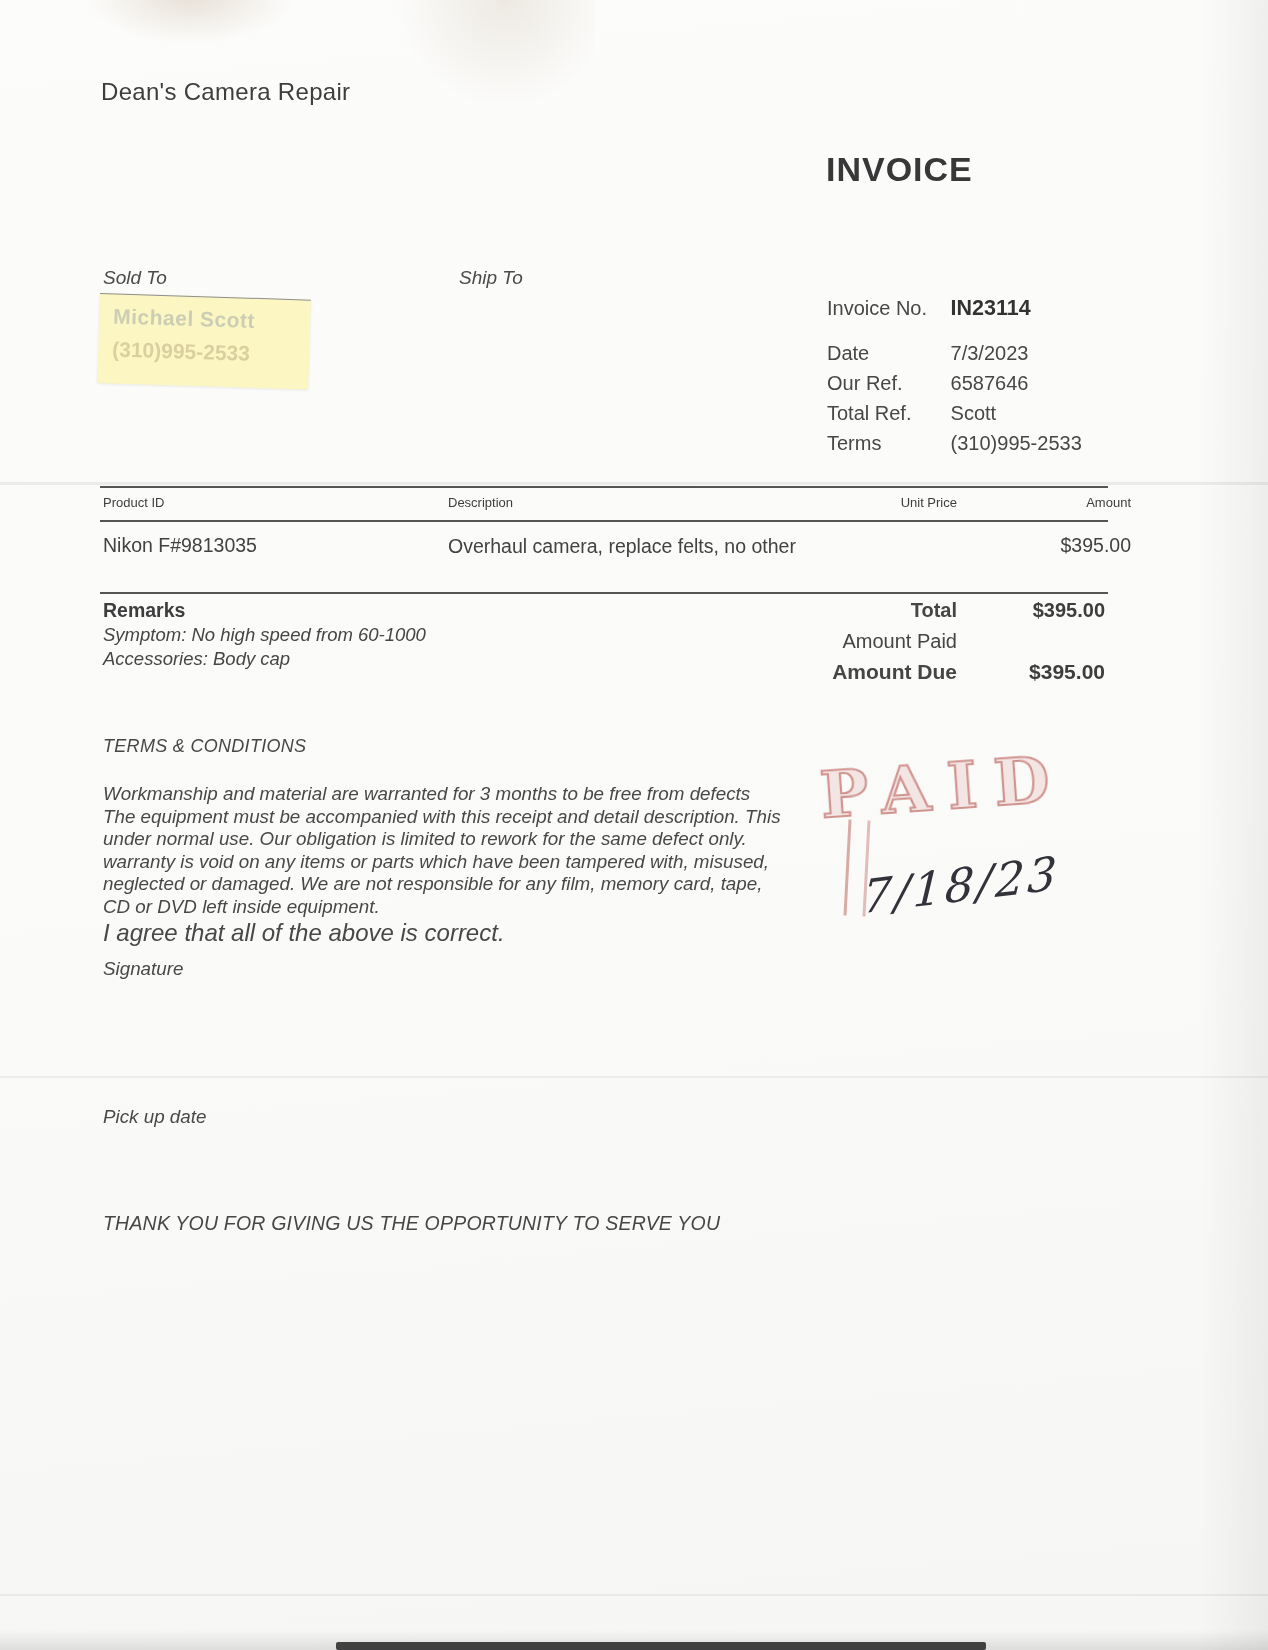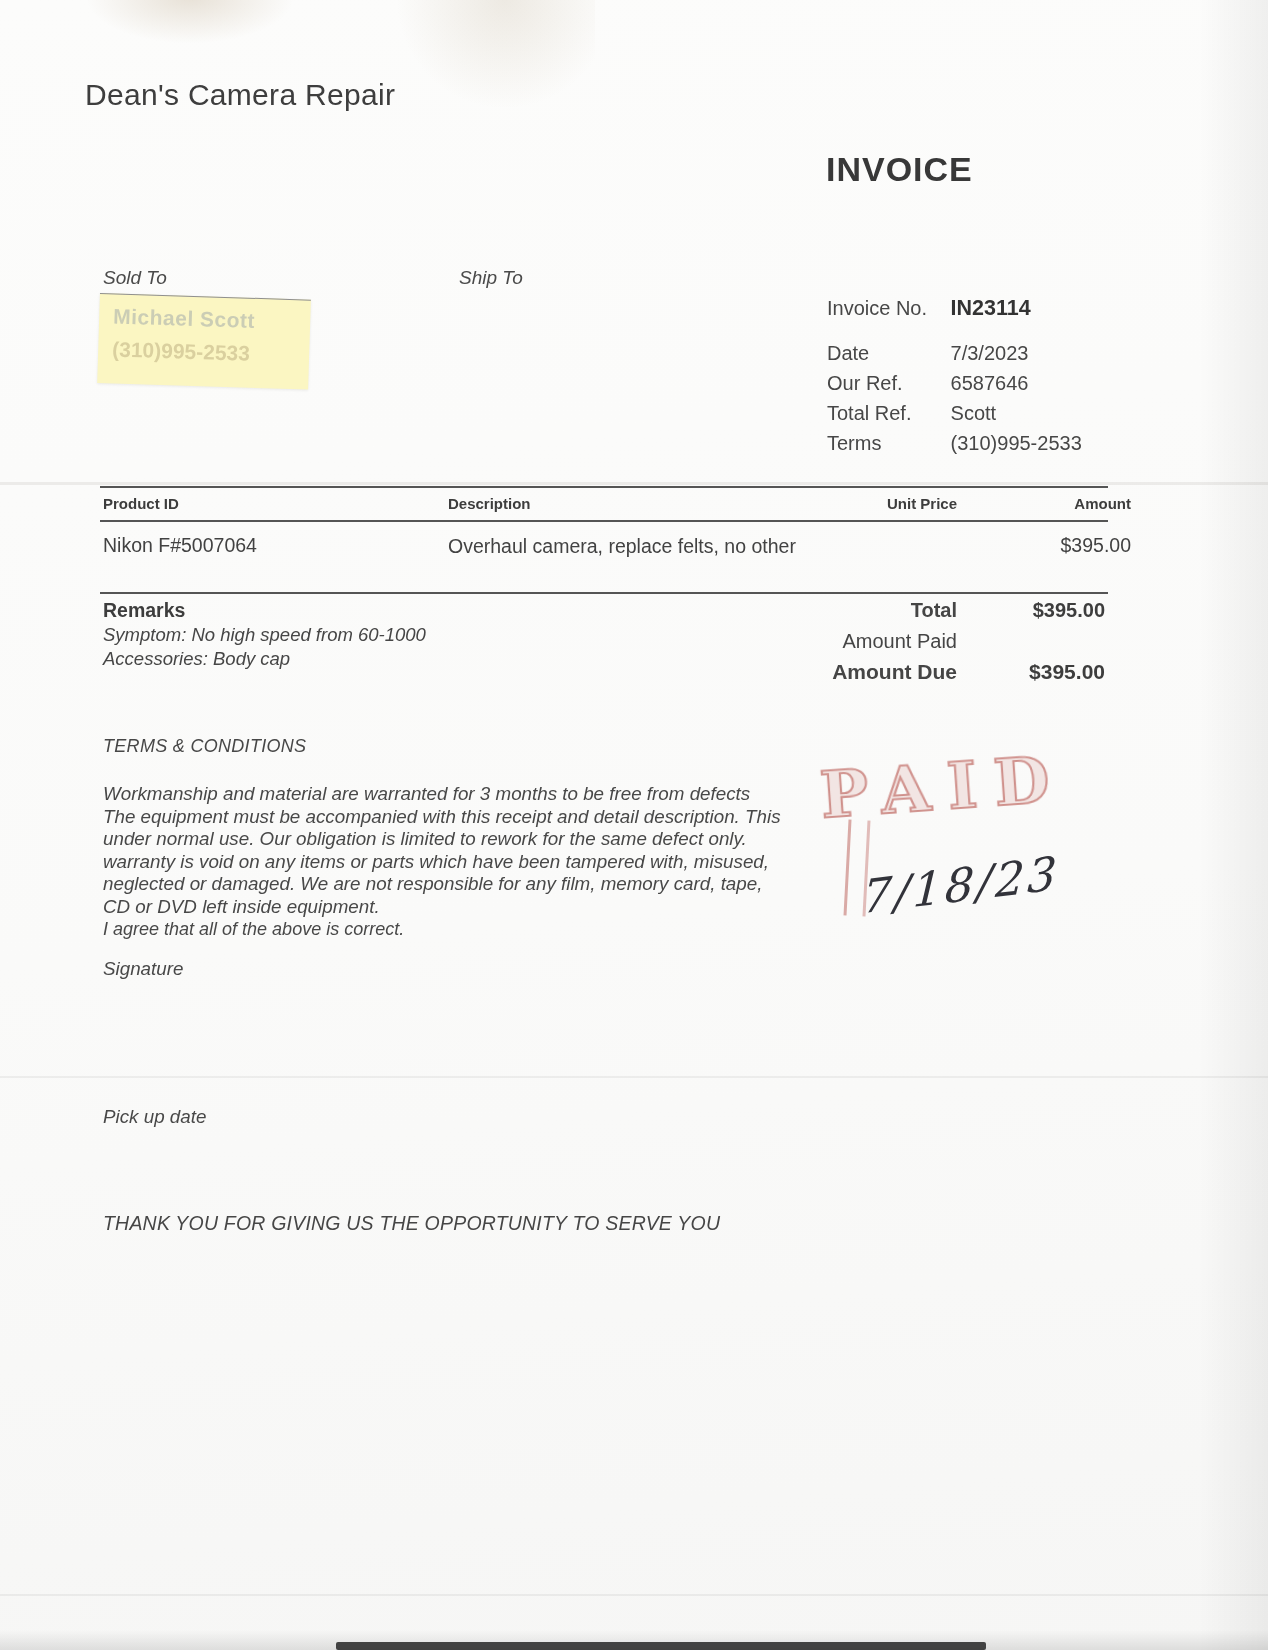--- a/index.html
+++ b/index.html
@@ -23,21 +23,21 @@
   .crease-b { left: 0; top: 1076px; width: 100%; height: 2px; background: rgba(0,0,0,0.05); }
   .crease-c { left: 0; top: 1594px; width: 100%; height: 2px; background: rgba(0,0,0,0.05); }
   .edge-right { right: 0; top: 0; width: 70px; height: 100%;
     background: linear-gradient(to right, rgba(0,0,0,0), rgba(0,0,0,0.05)); }
   .edge-bottom { left: 0; bottom: 0; width: 100%; height: 20px;
     background: linear-gradient(to top, rgba(0,0,0,0.10), rgba(0,0,0,0)); }
   .scan-strip { left: 336px; top: 1642px; width: 650px; height: 8px;
     background: #262626; opacity: 0.85; border-radius: 2px; }
 
   
-  .company-name { left: 85px; top: 78px; font-size: 30px; color: #3e3e3e; letter-spacing: 0.3px; }
+  .company-name { left: 101px; top: 78px; font-size: 24px; color: #3e3e3e; letter-spacing: 0.3px; }
   .company-addr { left: 104px; top: 117px; font-size: 19px; line-height: 29px; color: #4a4a4a; }
   .invoice-title { left: 826px; top: 150px; font-size: 34px; font-weight: bold; color: #383838; letter-spacing: 1px; }
 
   
   .party-label { font-size: 19px; font-style: italic; color: #4a4a4a; }
   .sold-to { left: 103px; top: 267px; }
   .ship-to { left: 459px; top: 267px; }
   .sticky-note { left: 100px; top: 293px; width: 211px; height: 90px;
     background: #fbf6c2; border-top: 1.5px solid #8f8f8f;
     transform: rotate(1.8deg); transform-origin: top left;
@@ -48,21 +48,21 @@
   
   .meta-row { position: absolute; left: 827px; font-size: 20px; color: #474747; white-space: nowrap; }
   .meta-row .lbl { display: inline-block; width: 118px; }
   .meta-invoice-no .val { font-weight: bold; font-size: 21.5px; color: #333; }
 
   
   .rule { background: #555; }
   .rule-top    { left: 100px; top: 486px; width: 1008px; height: 2px; }
   .rule-header { left: 100px; top: 520px; width: 1008px; height: 2px; }
   .rule-mid    { left: 100px; top: 592px; width: 1008px; height: 1.5px; }
-  .th { font-size: 15px; font-weight: bold; color: #3d3d3d; }
+  .th { font-size: 13px; font-weight: normal; color: #3d3d3d; }
   .td { font-size: 19.5px; color: #424242; }
   .col-product { left: 103px; }
   .col-desc { left: 448px; }
   .col-unit-r { left: 800px; width: 157px; text-align: right; }
   .col-amt-r { left: 981px; width: 150px; text-align: right; }
   .hdr-y { top: 495px; }
   .row-y { top: 534px; }
   .desc-cell { width: 370px; line-height: 25px; }
 
   
@@ -70,21 +70,21 @@
   .remarks-line { left: 103px; font-size: 18.5px; font-style: italic; color: #464646; }
   .tot-lbl { left: 640px; width: 317px; text-align: right; font-size: 20px; color: #454545; }
   .tot-val { left: 955px; width: 150px; text-align: right; font-size: 20px; color: #3d3d3d; }
   .bold { font-weight: bold; }
   .amount-due { font-size: 21px; }
 
   
   .tc-title { left: 103px; top: 736px; font-size: 18px; font-style: italic; color: #474747; letter-spacing: 0.3px; }
   .tc-body { left: 103px; top: 771px; width: 690px; font-size: 18.8px; font-style: italic;
     line-height: 22.5px; color: #484848; margin-top: 12px; }
-  .agree { left: 103px; top: 919px; font-size: 18px; font-style: italic; color: #484848; }
+  .agree { left: 103px; top: 919px; font-size: 24px; font-style: italic; color: #484848; }
   .signature { left: 103px; top: 958px; font-size: 18.8px; font-style: italic; color: #484848; }
   .pickup { left: 103px; top: 1106px; font-size: 18.8px; font-style: italic; color: #484848; }
   .thanks { left: 103px; top: 1212px; font-size: 19.5px; font-style: italic; color: #464646; letter-spacing: 0.2px; }
 
   
   .paid-stamp { left: 820px; top: 748px; width: 280px;
     font-family: "DejaVu Serif", serif; font-weight: bold; font-size: 64px;
     letter-spacing: 17px; color: rgba(178,73,66,0.12);
     -webkit-text-stroke: 2.2px rgba(178,73,66,0.55);
     transform: rotate(-4deg); filter: blur(0.4px); }
@@ -140,21 +140,21 @@
     <span class="val">(310)995-2533</span>
   </div>
 
   <div class="abs rule rule-top"></div>
   <div class="abs th col-product hdr-y">Product ID</div>
   <div class="abs th col-desc hdr-y">Description</div>
   <div class="abs th col-unit-r hdr-y">Unit Price</div>
   <div class="abs th col-amt-r hdr-y">Amount</div>
   <div class="abs rule rule-header"></div>
 
-  <div class="abs td col-product row-y">Nikon F#5007064</div>
+  <div class="abs td col-product row-y">Nikon F#9813035</div>
   <div class="abs td col-desc row-y desc-cell">
     <div>Overhaul camera, replace felts, no other</div>
   </div>
   <div class="abs td col-unit-r row-y"></div>
   <div class="abs td col-amt-r row-y">$395.00</div>
 
   <div class="abs rule rule-mid"></div>
 
   <div class="abs remarks-title">Remarks</div>
   <div class="abs remarks-line" style="top:624px">Symptom: No high speed from 60-1000</div>

